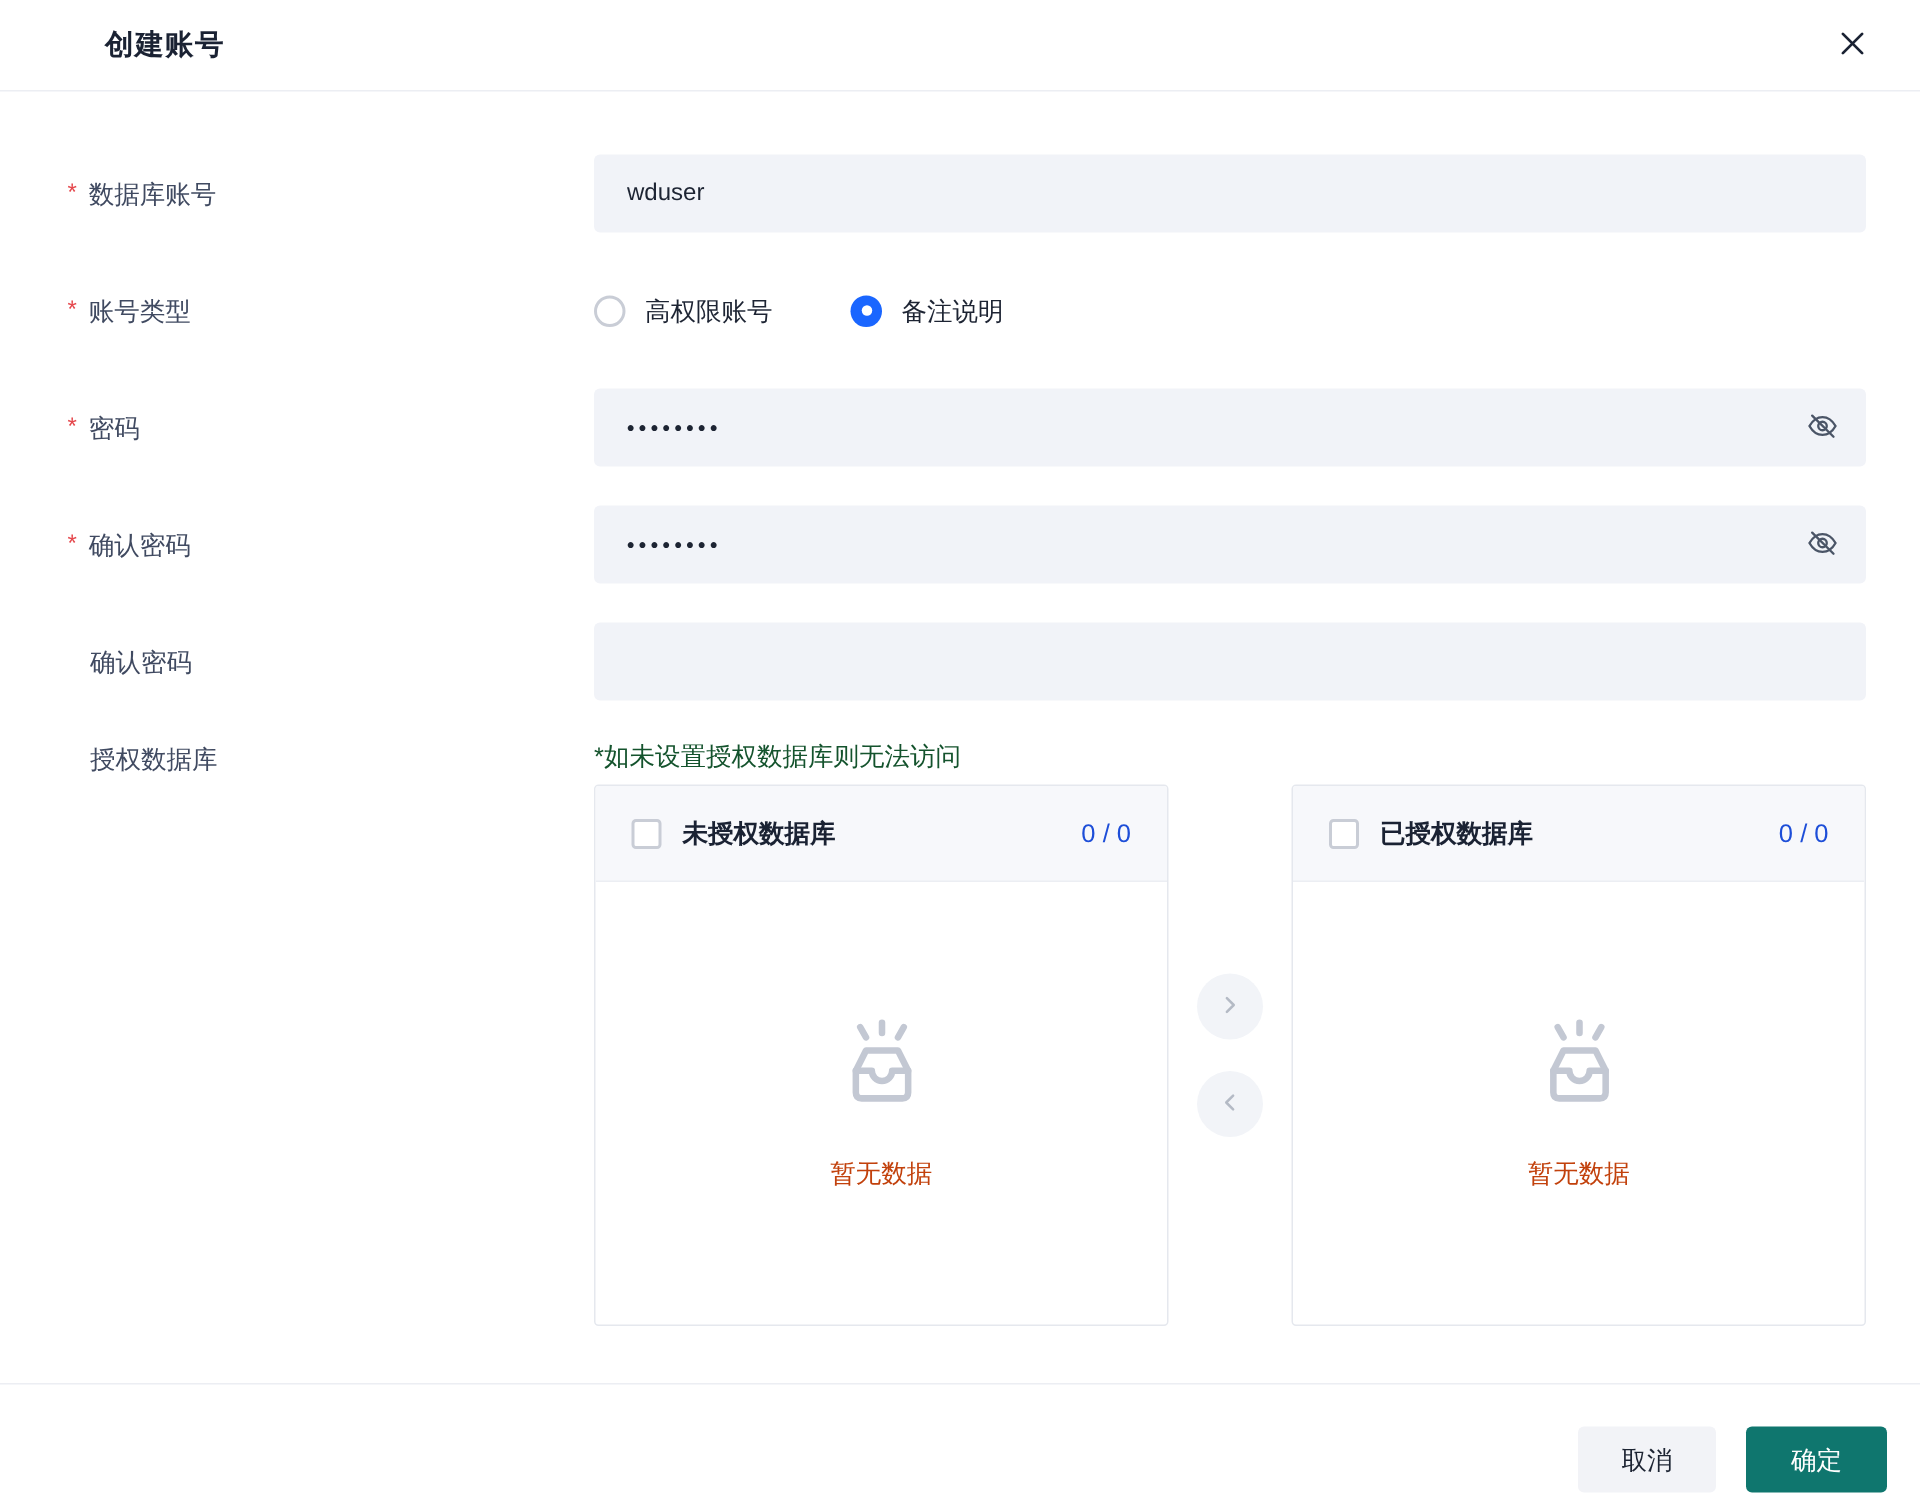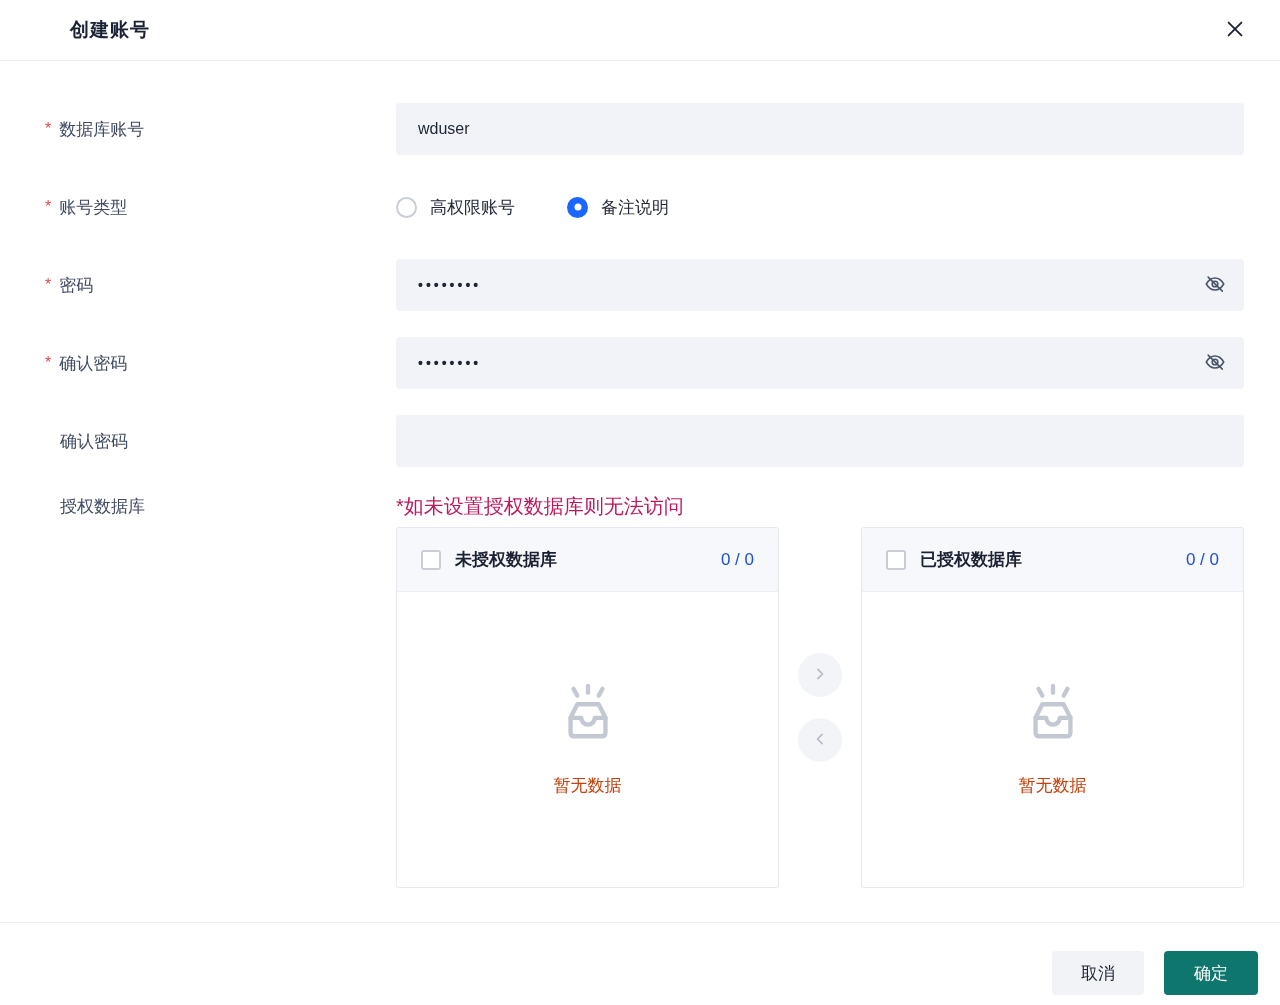--- a/index.html
+++ b/index.html
@@ -37,21 +37,21 @@
   
   .radio-group { display: flex; align-items: center; height: 52px; gap: 52px; }
   .radio-option { display: flex; align-items: center; gap: 13px; cursor: pointer; font-size: 17px; color: #1d2433; }
   .radio-circle { width: 21px; height: 21px; border-radius: 50%; background: #fff;
     border: 2px solid #c9cdd6; flex: 0 0 21px; position: relative; }
   .radio-circle.checked { border: none; background: #1a66ff; }
   .radio-circle.checked::after { content: ""; position: absolute; left: 50%; top: 50%;
     width: 7px; height: 7px; border-radius: 50%; background: #fff; transform: translate(-50%,-50%); }
 
   
-  .transfer-note { font-size: 20px; color: #be185d; margin-bottom: 7px; }
+  .transfer-note { font-size: 17px; color: #14532d; margin-bottom: 7px; }
   .transfer { display: flex; align-items: stretch; }
   .transfer-panel { width: 383px; flex: 0 0 383px; height: 361px; border: 1px solid #e5e8ee;
     border-radius: 3px; background: #fff; display: flex; flex-direction: column; overflow: hidden; }
   .panel-header { height: 64px; flex: 0 0 64px; background: #f7f8fb; border-bottom: 1px solid #eceef3;
     display: flex; align-items: center; padding: 0 24px; }
   .checkbox { width: 20px; height: 20px; border: 2px solid #c9cdd6; border-radius: 3px;
     background: #fff; flex: 0 0 20px; cursor: pointer; }
   .panel-title { margin-left: 14px; font-size: 17px; font-weight: bold; color: #1a2233; }
   .panel-count { margin-left: auto; font-size: 17px; color: #1d4ed8; }
   .panel-body { flex: 1; display: flex; flex-direction: column; align-items: center; justify-content: center; }

